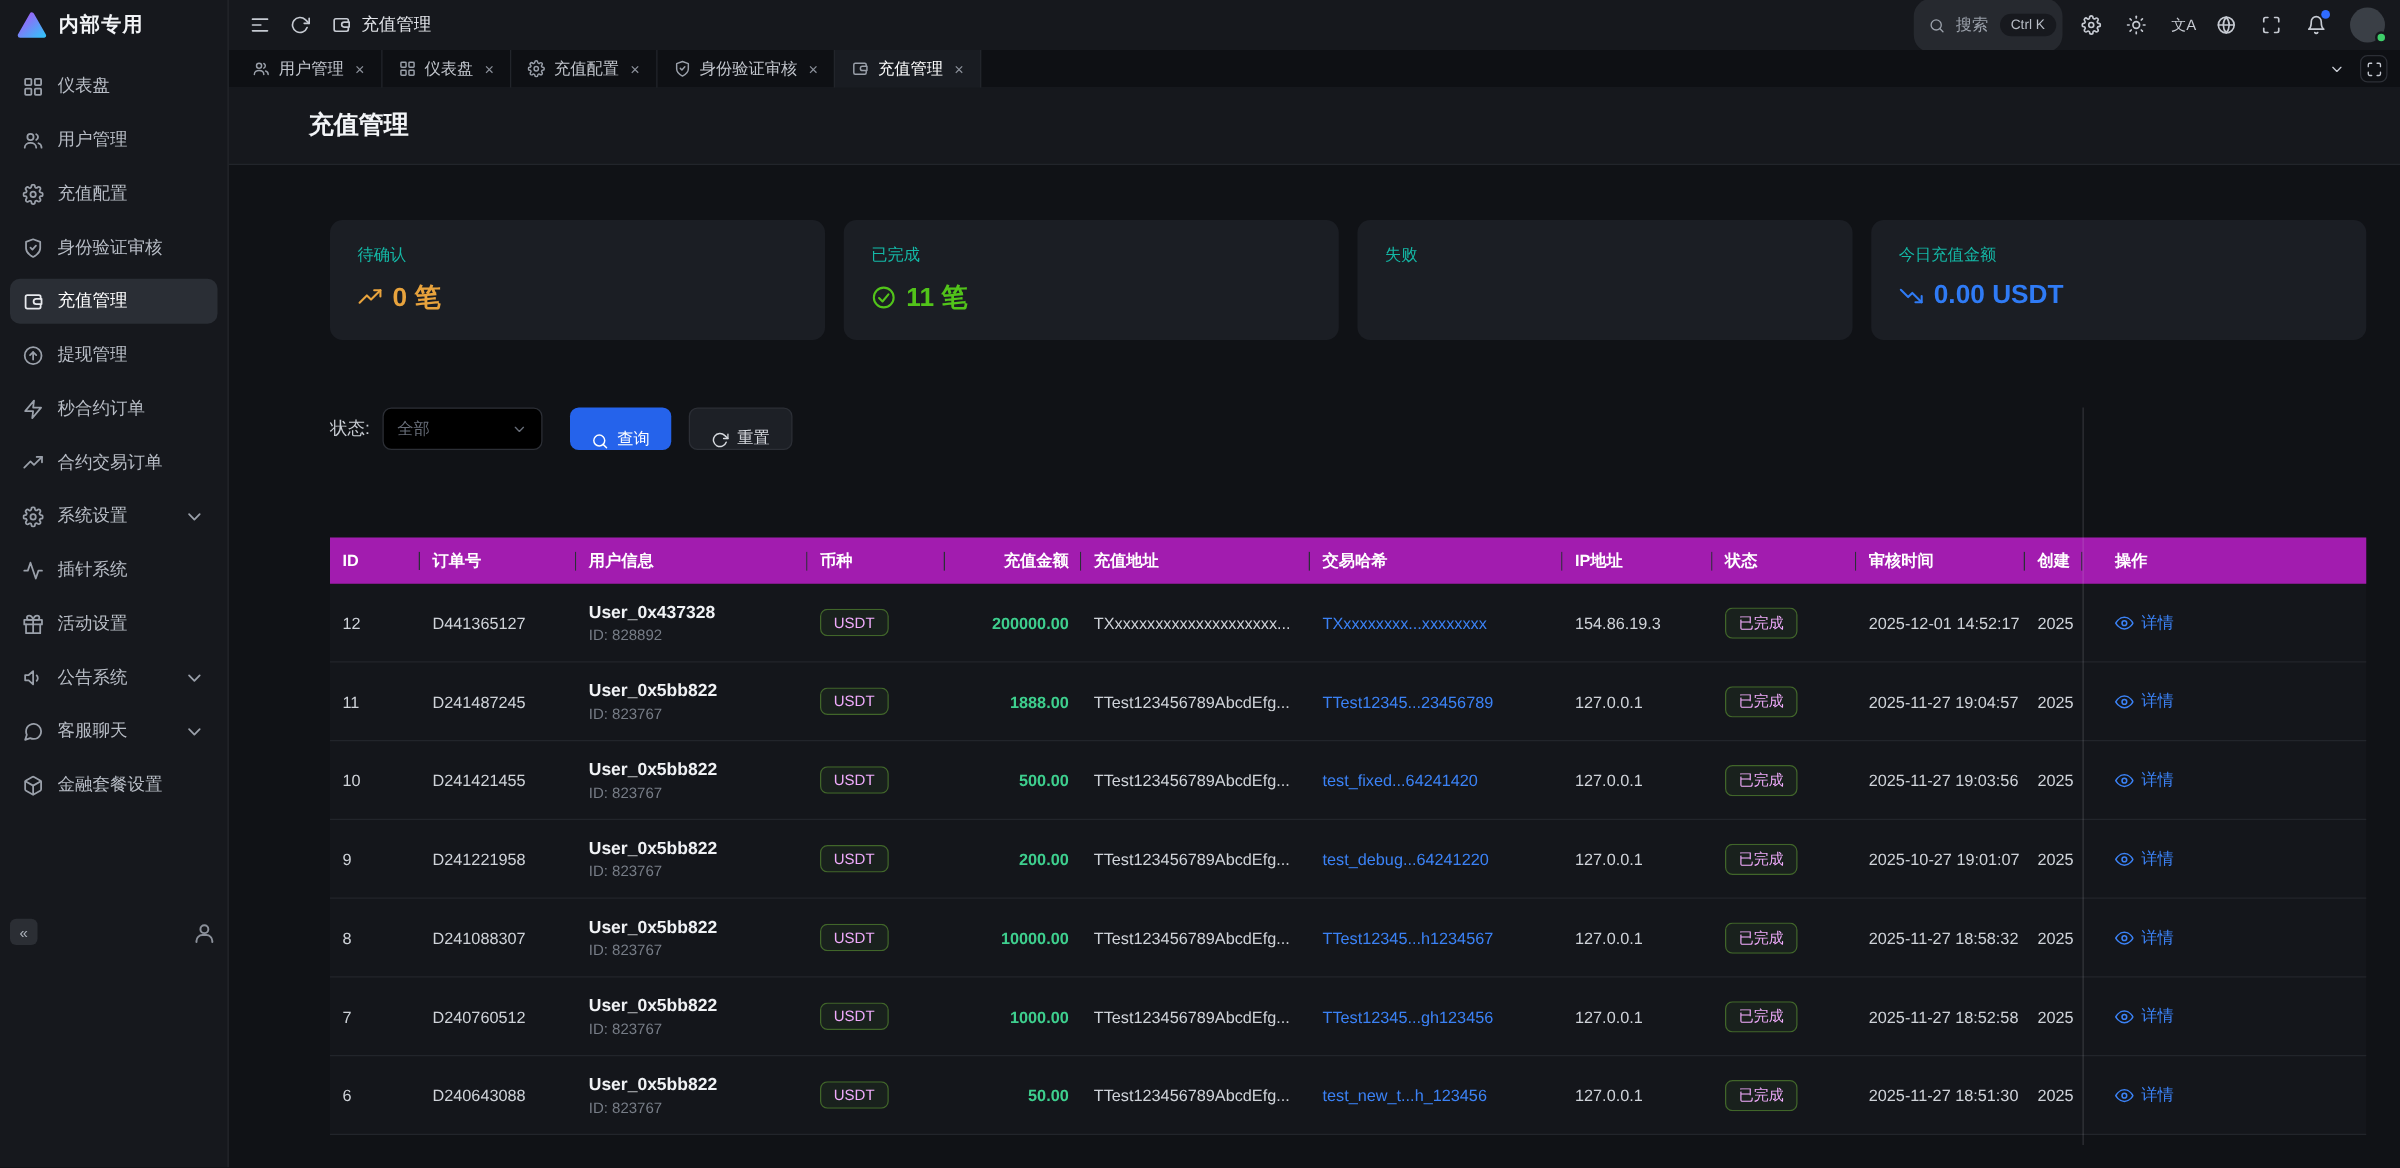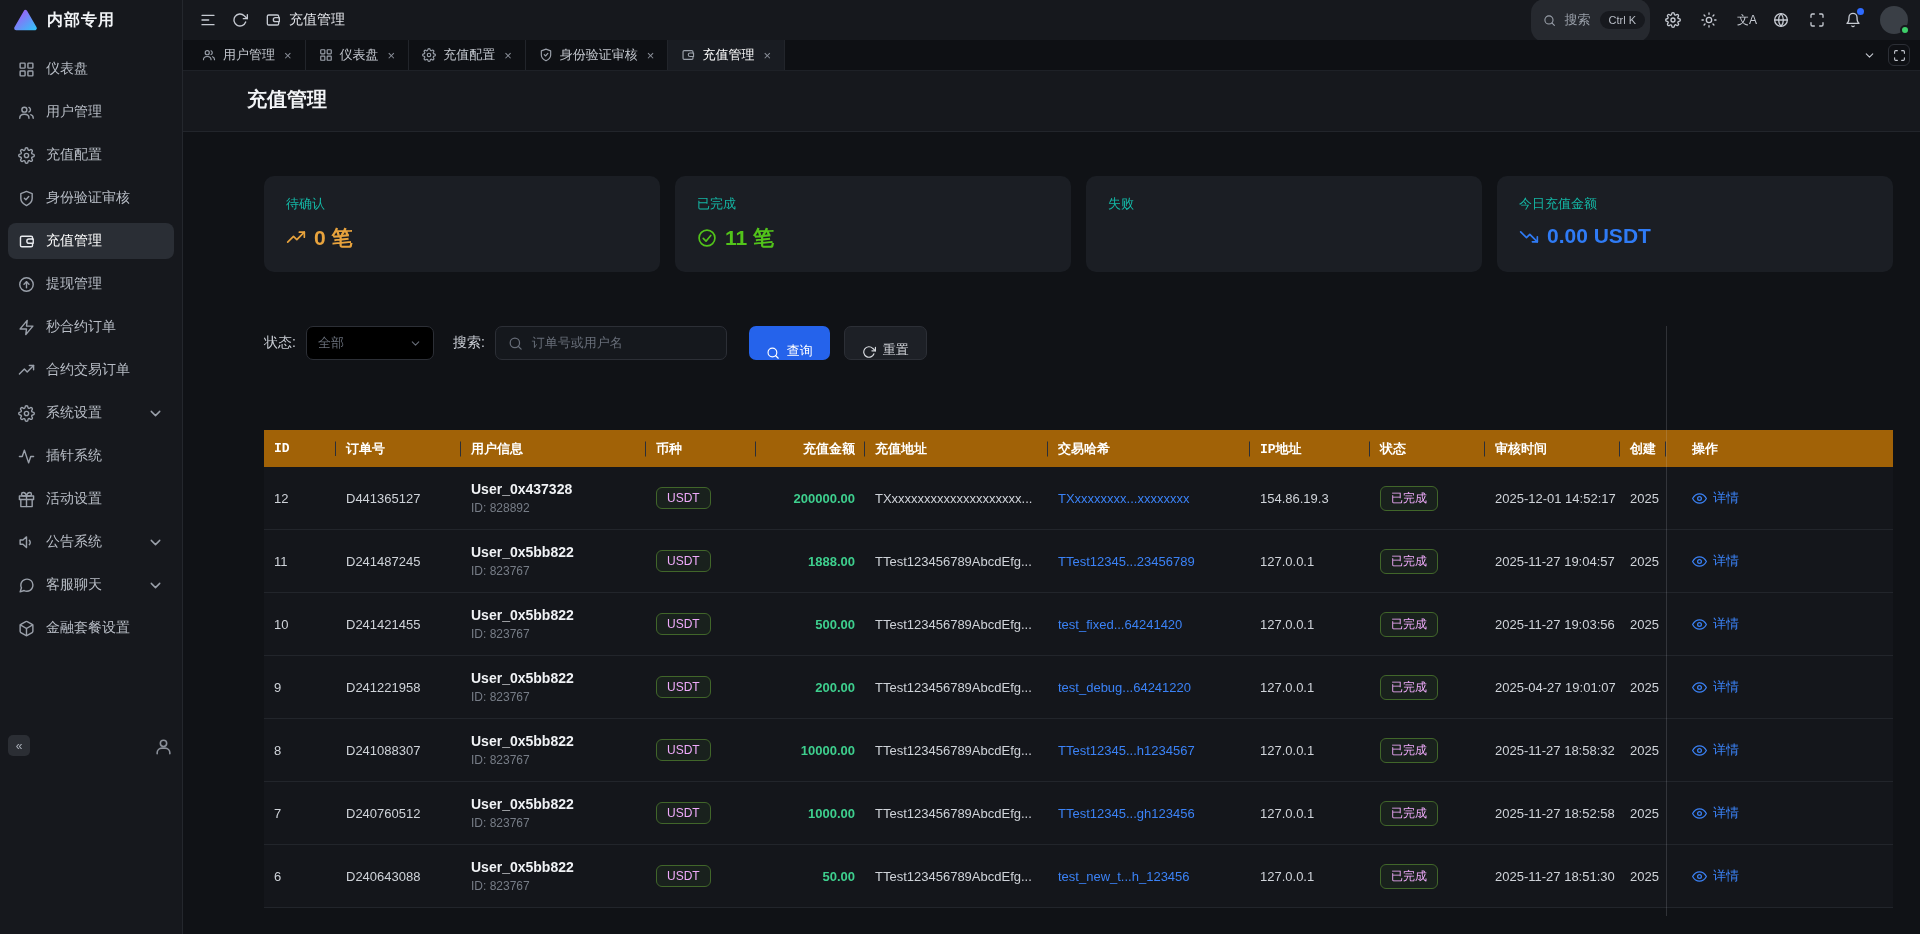--- a/index.html
+++ b/index.html
@@ -85,21 +85,21 @@
   .finput .ic { width:15px; height:15px; }
   .gap-search { margin-left:19px; }
   .btn { height:34px; border:none; border-radius:7px; display:flex; align-items:flex-end; gap:7px; padding:0 17px; font-size:13px; cursor:pointer; font-family:inherit; }
   .btn .ic { width:14px; height:14px; }
   .btn-primary { background:#2563eb; color:#ffffff; margin-left:22px; }
   .btn-ghost { background:#1d2026; border:1px solid #2c2f36; color:#d6d9de; margin-left:14px; }
 
   
   .table { margin-top:70px; background:#14161b; position:relative; }
   .thead, .trow { display:grid; grid-template-columns:var(--cols); }
-  .thead { background:#a16207; height:37px; align-items:center; font-size:13px; font-weight:bold; color:#ffffff;font-family:Liberation Mono, monospace; }
+  .thead { background:#a21caf; height:37px; align-items:center; font-size:13px; font-weight:bold; color:#ffffff; }
   .thead > div { padding:0 10px; position:relative; white-space:nowrap; overflow:hidden; }
   .thead > div:not(:last-child)::after { content:""; position:absolute; right:0; top:50%; transform:translateY(-50%); width:1px; height:15px; background:#2b2f37; }
   .trow { height:63px; align-items:center; border-bottom:1px solid #22252b; font-size:13px; color:#cfd3d9; }
   .trow > div { padding:0 10px; white-space:nowrap; overflow:hidden; }
   .c-amount { text-align:right; color:#3ecf8e; font-weight:bold; }
   .thead .c-amount { color:#ffffff; }
   .c-action { padding-left:26px !important; display:flex; align-items:center; gap:6px; color:#3b82f6; cursor:pointer; }
   .thead .c-action { color:#ffffff; cursor:default; }
   .user-name { font-size:14px; font-weight:bold; color:#f0f2f5; }
   .user-id { font-size:12px; color:#777d87; margin-top:4px; }
@@ -523,32 +523,20 @@
             <span>状态:</span>
             <span class="select">
               <span>全部</span>
               <span class="ic" id="select-chevron">
                   <svg viewBox="0 0 24 24" fill="none" stroke="currentColor" stroke-width="2" stroke-linecap="round" stroke-linejoin="round">
                     <polyline points="6 9 12 15 18 9"></polyline>
                   </svg>
                 </span>
             </span>
           </span>
-          <span class="fgroup gap-search">
-            <span>搜索:</span>
-            <span class="finput">
-              <span class="ic" id="filter-search-icon">
-                  <svg viewBox="0 0 24 24" fill="none" stroke="currentColor" stroke-width="2" stroke-linecap="round" stroke-linejoin="round">
-                    <circle cx="11" cy="11" r="7.5"></circle>
-                    <line x1="21" y1="21" x2="16.3" y2="16.3"></line>
-                  </svg>
-                </span>
-              <span>订单号或用户名</span>
-            </span>
-          </span>
           <button class="btn btn-primary">
             <span class="ic" id="query-btn-icon">
                 <svg viewBox="0 0 24 24" fill="none" stroke="currentColor" stroke-width="2" stroke-linecap="round" stroke-linejoin="round">
                   <circle cx="11" cy="11" r="7.5"></circle>
                   <line x1="21" y1="21" x2="16.3" y2="16.3"></line>
                 </svg>
               </span>
             <span>查询</span>
           </button>
           <button class="btn btn-ghost">
@@ -659,21 +647,21 @@
                 <div class="c-user">
                   <div class="user-name">User_0x5bb822</div>
                   <div class="user-id">ID: 823767</div>
                 </div>
                 <div class="c-currency"><span class="badge">USDT</span></div>
                 <div class="c-amount">200.00</div>
                 <div class="c-address">TTest123456789AbcdEfg...</div>
                 <div class="c-hash"><span class="link">test_debug...64241220</span></div>
                 <div class="c-ip">127.0.0.1</div>
                 <div class="c-status"><span class="badge">已完成</span></div>
-                <div class="c-review">2025-04-27 19:01:07</div>
+                <div class="c-review">2025-10-27 19:01:07</div>
                 <div class="c-created">2025</div>
                 <div class="c-action">
                   <span class="ic eye">
                     <svg viewBox="0 0 24 24" fill="none" stroke="currentColor" stroke-width="2" stroke-linecap="round" stroke-linejoin="round">
                       <path d="M1 12s4-7.5 11-7.5S23 12 23 12s-4 7.5-11 7.5S1 12 1 12z"></path>
                       <circle cx="12" cy="12" r="3"></circle>
                     </svg>
                   </span>
                   <span>详情</span>
                 </div>

